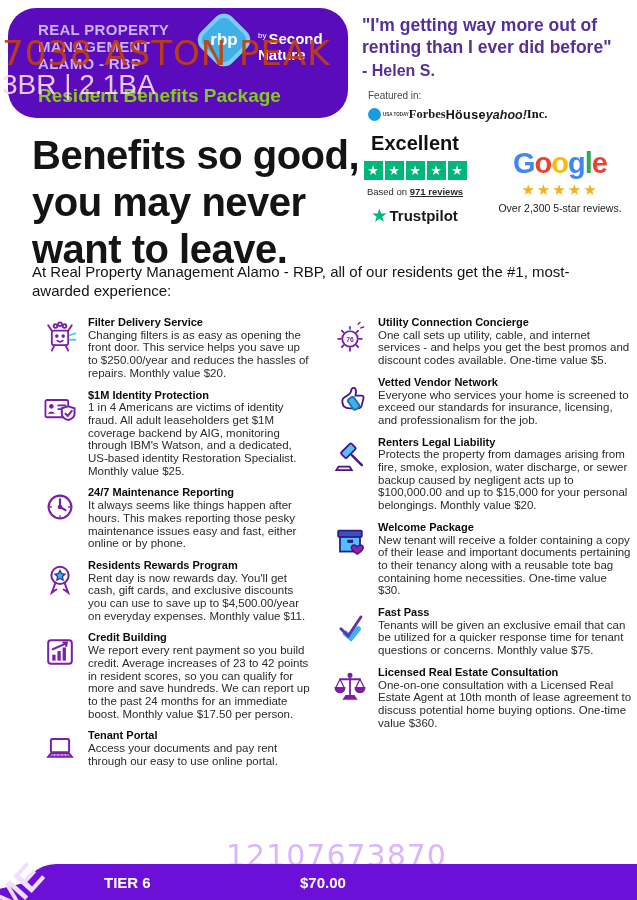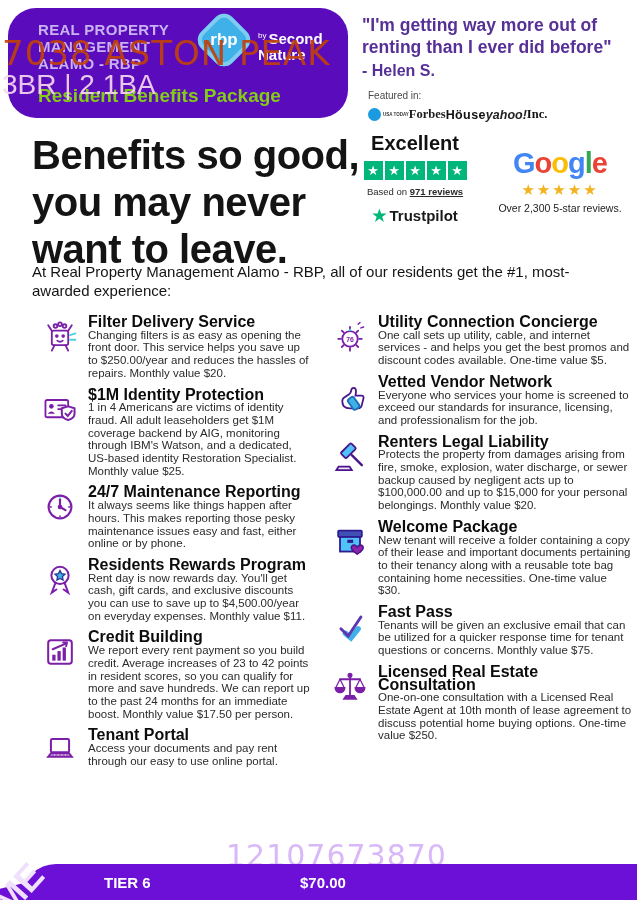--- a/index.html
+++ b/index.html
@@ -60,21 +60,21 @@
             color:#141414;letter-spacing:-.5px;white-space:pre-line;}
   .intro{position:absolute;left:32px;top:262px;width:586px;font-size:15px;line-height:19px;color:#141414;}
 
   
   .benefits-left{position:absolute;left:40px;top:316px;width:272px;}
   .benefits-right{position:absolute;left:330px;top:316px;width:302px;}
   .benefit{display:flex;margin-bottom:9px;}
   .benefit-icon{flex:0 0 48px;padding-top:1px;}
   .benefit-icon svg{width:40px;height:40px;}
   .benefit-text{flex:1;font-size:11.5px;line-height:12.7px;color:#2b2b2b;}
-  .benefit-title{font-weight:bold;font-size:16px;color:#0c0c0c;}
+  .benefit-title{font-weight:bold;font-size:11px;color:#0c0c0c;}
 
   
   .wm-phone{position:absolute;left:226px;top:838px;z-index:1;font-family:"DejaVu Sans",sans-serif;
             font-size:30px;color:#d9b8f8;letter-spacing:1px;}
   .footer-bar{position:absolute;left:22px;right:0;bottom:0;height:36px;background:#6c10d8;
               border-top-left-radius:34px;z-index:2;}
   .corner-wedge{position:absolute;left:0;bottom:0;width:70px;height:40px;background:#6c10d8;
                 clip-path:polygon(0 72%,100% 30%,100% 100%,0 100%);z-index:2;}
   .wm-corner{position:absolute;left:-8px;bottom:-10px;z-index:3;font-weight:bold;font-size:36px;
              color:#efe0fb;transform:rotate(-48deg);}
@@ -300,21 +300,21 @@
             <path d="M11 13.5 h22" fill="none"></path>
             <circle cx="22" cy="9" r="1.8"></circle>
    <path d="M11 13.5 l-4.5 9 M11 13.5 l4.5 9" fill="none" stroke-width="1.4"></path>
    <path d="M6 23 a5 5 0 0 0 10 0 z"></path>
    <path d="M33 13.5 l-4.5 9 M33 13.5 l4.5 9" fill="none" stroke-width="1.4"></path>
    <path d="M28 23 a5 5 0 0 0 10 0 z"></path>
    <path d="M15.5 35 h13 l-2.2 -3.2 h-8.6 z"></path>
           </svg></div>
         <div class="benefit-text">
           <div class="benefit-title">Licensed Real Estate Consultation</div>
-          <div class="benefit-desc">One-on-one consultation with a Licensed Real Estate Agent at 10th month of lease agreement to discuss potential home buying options. One-time value $250.</div>
+          <div class="benefit-desc">One-on-one consultation with a Licensed Real Estate Agent at 10th month of lease agreement to discuss potential home buying options. One-time value $360.</div>
         </div>
       </div>
     </div>
 
   <div class="wm-phone">12107673870</div>
   <div class="footer-bar"></div>
   <div class="corner-wedge"></div>
   <div class="wm-corner">ME</div>
   <div class="tier">TIER 6</div>
   <div class="price">$70.00</div>

